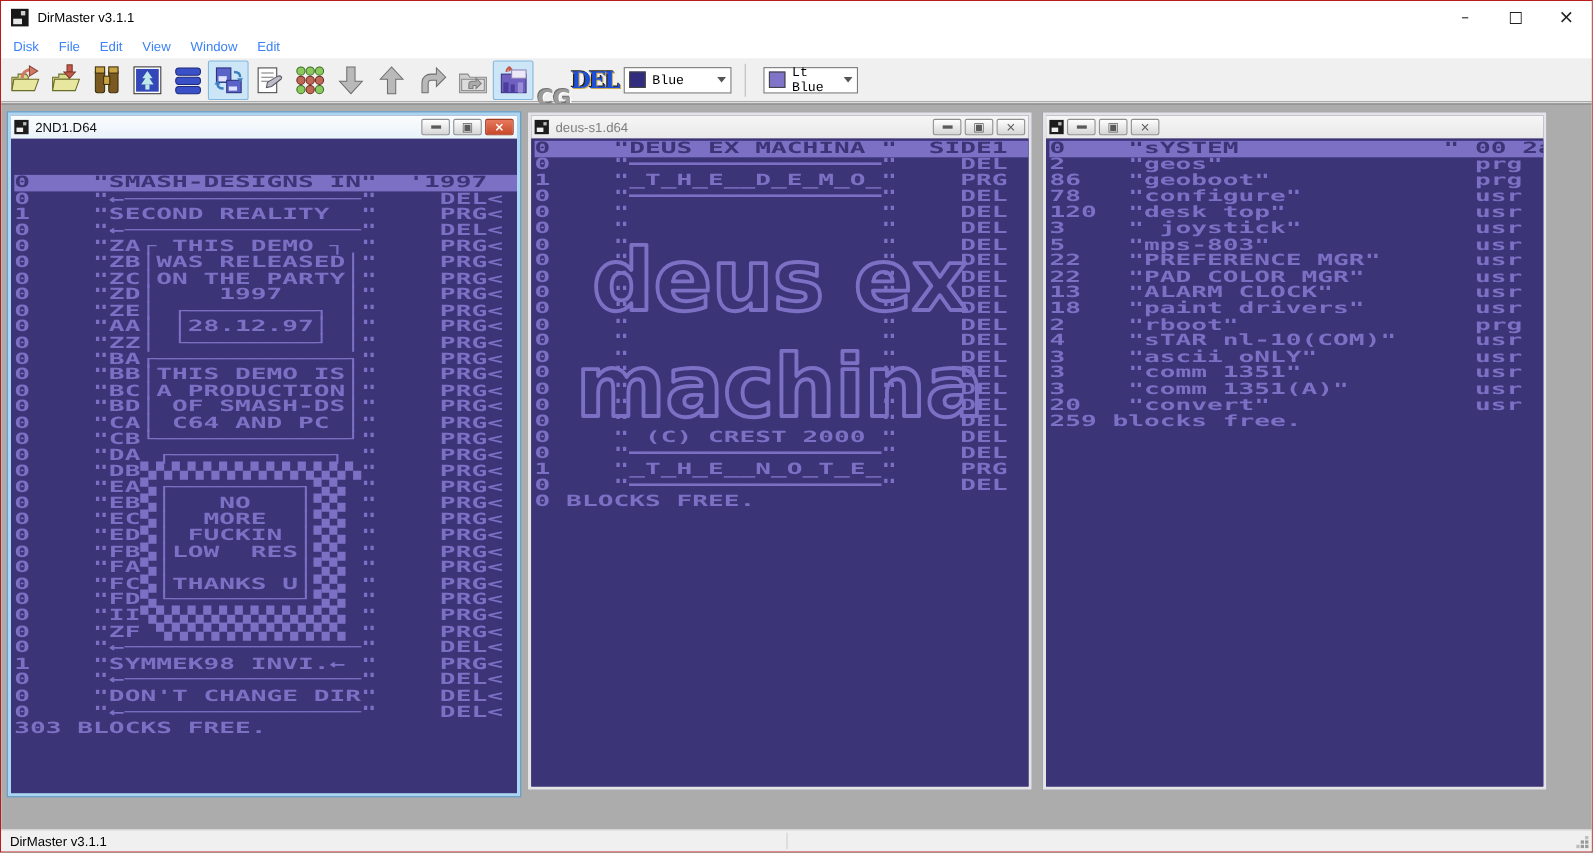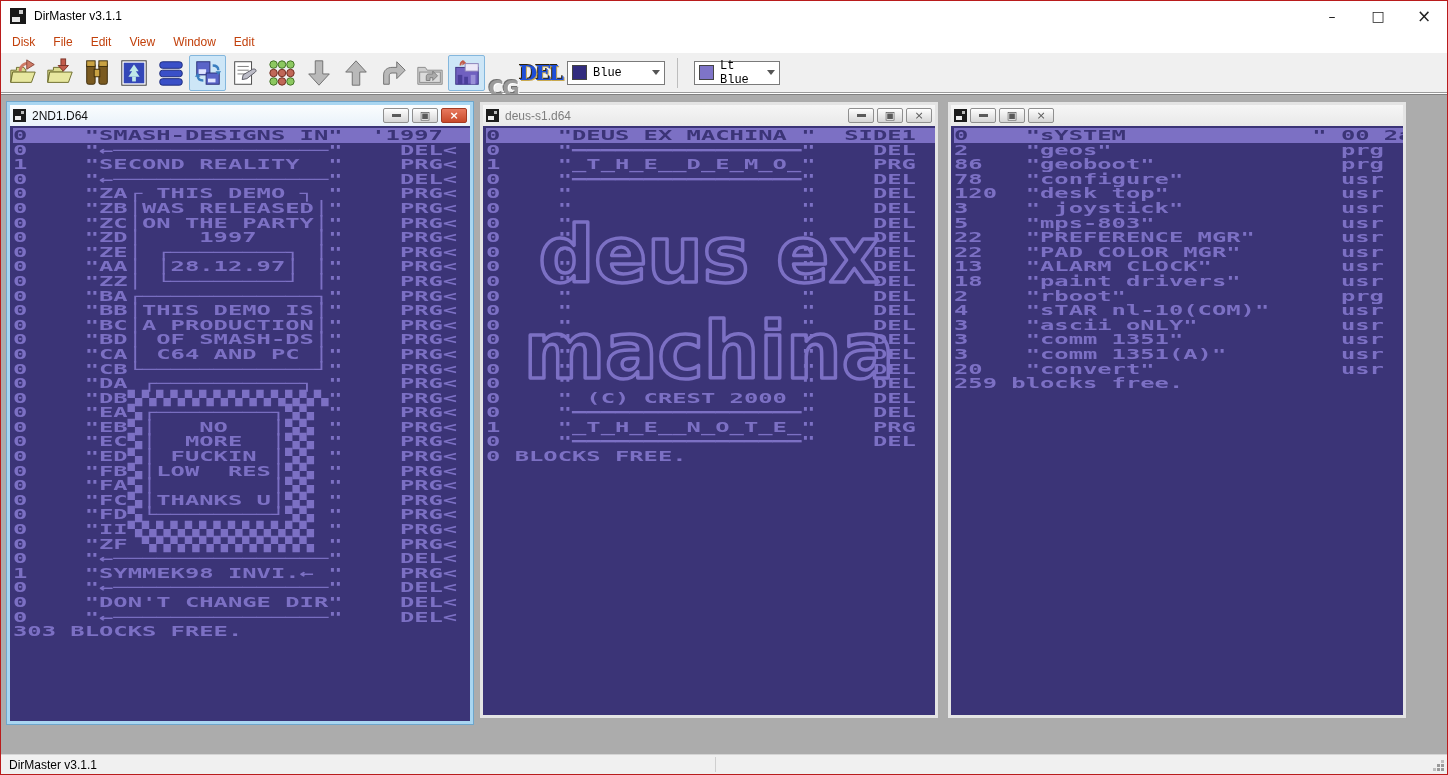--- a/index.html
+++ b/index.html
@@ -11,21 +11,21 @@
   .titlebar{height:30px;background:#fff;display:flex;align-items:center;padding-left:9px;}
   .app-disk{width:16px;height:16px;background:#181818;position:relative;flex:0 0 auto;}
   .app-disk::after{content:"";position:absolute;left:2px;bottom:2px;width:8px;height:5px;background:#e8e8e8;}
   .app-disk::before{content:"";position:absolute;right:3px;top:2px;width:4px;height:4px;background:#cfcfcf;}
   .titlebar .ttl{margin-left:8px;}
   .wincaps{margin-left:auto;display:flex;height:30px;}
   .wcap{width:46px;height:30px;display:flex;align-items:center;justify-content:center;
     font-size:14px;color:#222;font-family:"DejaVu Sans",sans-serif;}
   
   .menubar{height:22px;background:#fff;display:flex;align-items:center;padding-left:2px;}
-  .menu-item{padding:3px 9px;color:#c2410c;}
+  .menu-item{padding:3px 9px;color:#3b82f6;}
   
   .toolbar{height:40px;background:#F0F0F0;border-bottom:1px solid #9a9a9a;
     display:flex;align-items:center;padding-left:3px;}
   .tb-btn{width:37px;height:36px;display:flex;align-items:center;justify-content:center;border:1px solid transparent;border-radius:2px;}
   .tb-btn.hl{background:#CDE6F7;border-color:#84B7DD;}
   .tb-btn svg{width:30px;height:30px;}
   .tb-text{font-weight:bold;font-family:"DejaVu Sans",sans-serif;}
   .tb-cg{font-size:21px;color:#9b9b9b;text-shadow:1px 1px 0 #fff,-1px -1px 0 #6e6e6e;letter-spacing:-1px;margin-top:32px;}
   .tb-del{font-size:21px;color:#1d4ed8;text-shadow:1px 1px 0 #c9a94e,-1px -1px 0 #2e2308;letter-spacing:-2px;font-family:"DejaVu Serif",serif;}
   .combo{height:24px;background:#fff;border:1px solid #7a7a7a;display:flex;align-items:center;
@@ -214,21 +214,21 @@
     <span class="tb-sep"></span>
     <span class="combo" style="width:86px;">
       <span class="sw" style="background:#7E74C8;"></span>
       <span class="cv">Lt Blue</span>
       <span class="chev"></span>
     </span>
   </div>
 
   <div class="mdi">
 
-    <div class="child active" style="left:6px;top:7px;width:466px;height:622px;">
+    <div class="child active" style="left:6px;top:7px;width:466px;height:622px;gap:31px;">
       <div class="child-tb">
         <span class="cdisk"></span>
         <span class="ct">2ND1.D64</span>
         <span class="cbtn">
             <span class="minbar"></span>
           </span>
         <span class="cbtn">▣</span>
         <span class="cbtn close-active">×</span>
       </div>
       <div class="screen">

